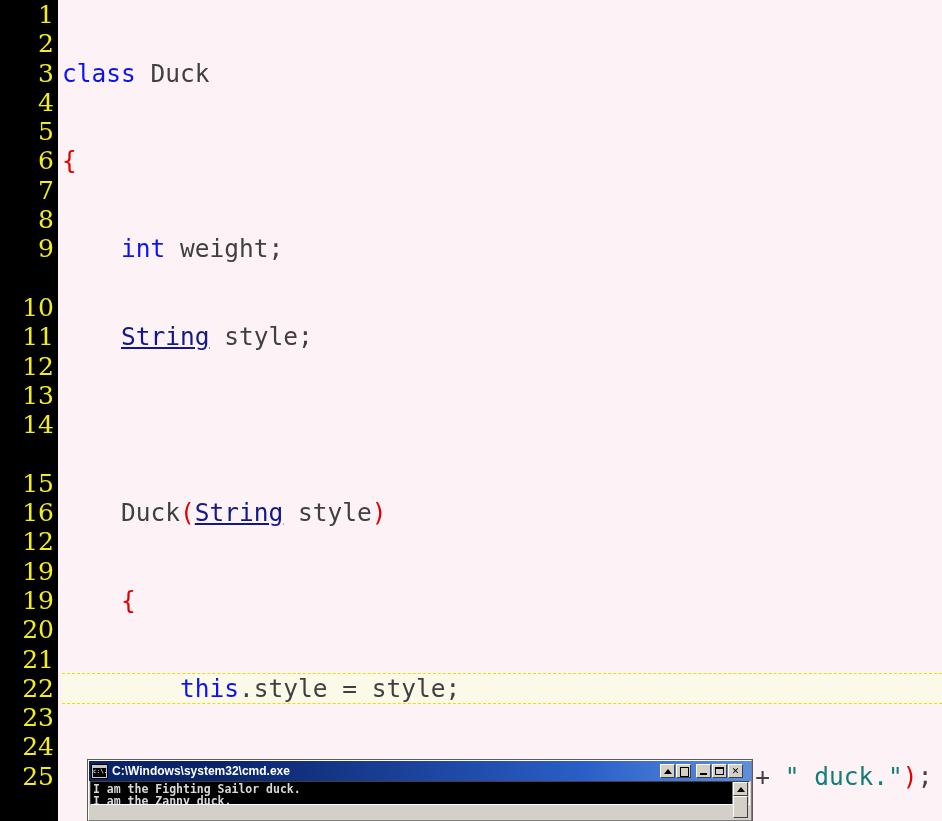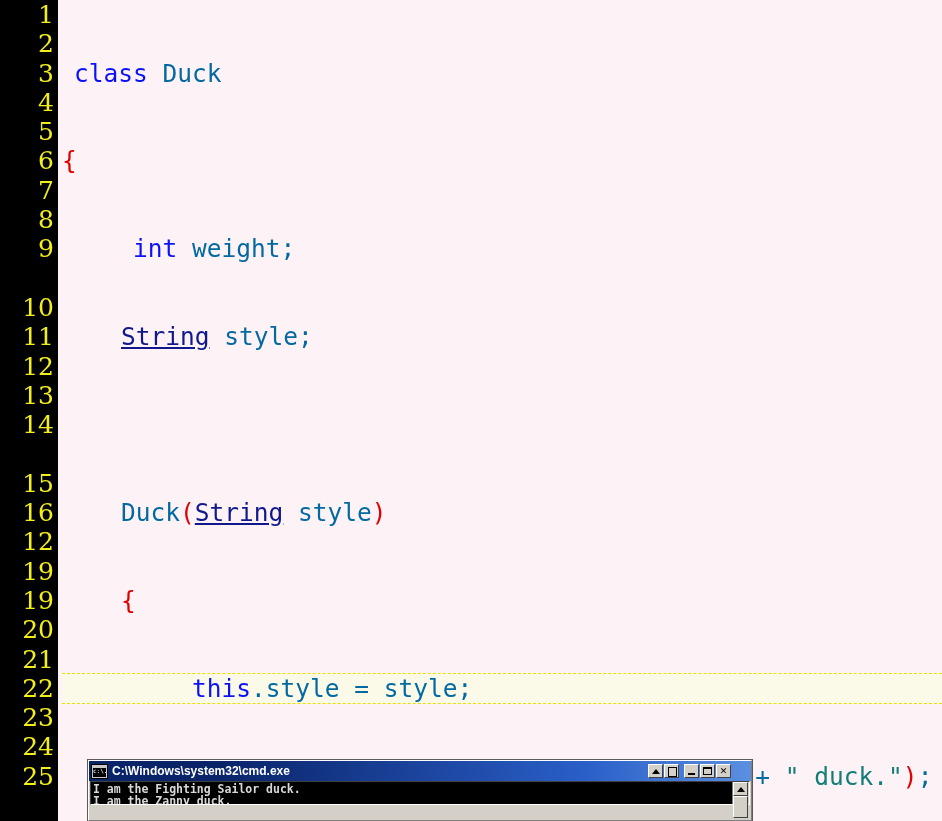--- a/index.html
+++ b/index.html
@@ -62,46 +62,46 @@
   }
   .cl { display: block; min-height: 29.3px; }
   .cl.hl {
     background: #fbfae8;
     border-top: 1px dashed #e8e000;
     border-bottom: 1px dashed #e8e000;
     margin-top: -1px;
     margin-bottom: -1px;
     box-sizing: content-box;
   }
-  .kw  { color: #0b12f6; margin-left: 12px; }        
+  .kw  { color: #0b12f6; }        
   .typ { color: #10188c; text-decoration: underline; }        
   .str { color: #137e78; }        
   .pn  { color: #e00000; }        
-  .pl  { color: #0369a1; }        
+  .pl  { color: #404040; }        
 
   
   #cmd {
     position: absolute;
     left: 88px;
     top: 760px;
     width: 664px;
     height: 61px;
     background: #d4d0c8;
     border: 1px solid #808080;
     border-top-color: #ffffff;
     border-left-color: #ffffff;
     box-sizing: border-box;
     box-shadow: 0 0 0 1px #5a5a5a;
   }
   #cmd-titlebar {
     height: 20px;
     background: linear-gradient(to right, #0a246a 0%, #0a246a 20%, #2a5fc8 75%, #5b8fe0 100%);
     display: flex;
     align-items: center;
-    padding: 0 20px 0 2px;
+    padding: 0 8px 0 2px;
     box-sizing: border-box;
   }
   #cmd-icon {
     width: 17px; height: 15px;
     background: #c8c8c8;
     border: 1px solid #000;
     box-sizing: border-box;
     position: relative;
     margin-right: 4px;
     flex: 0 0 auto;

